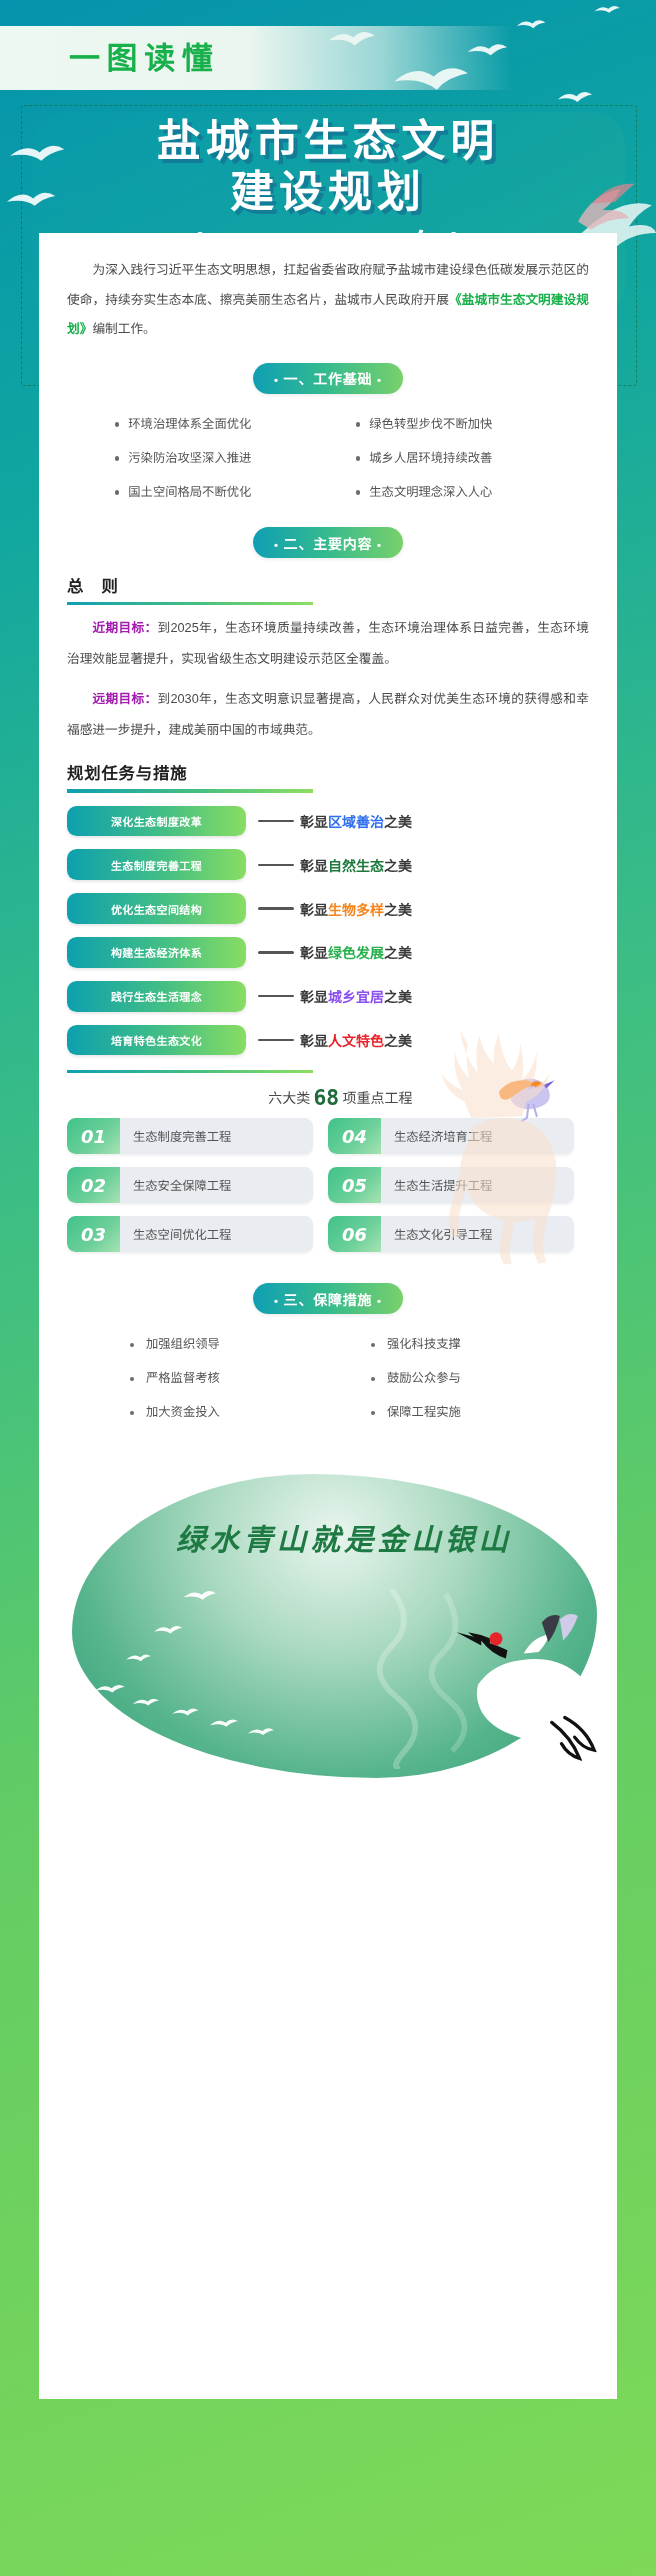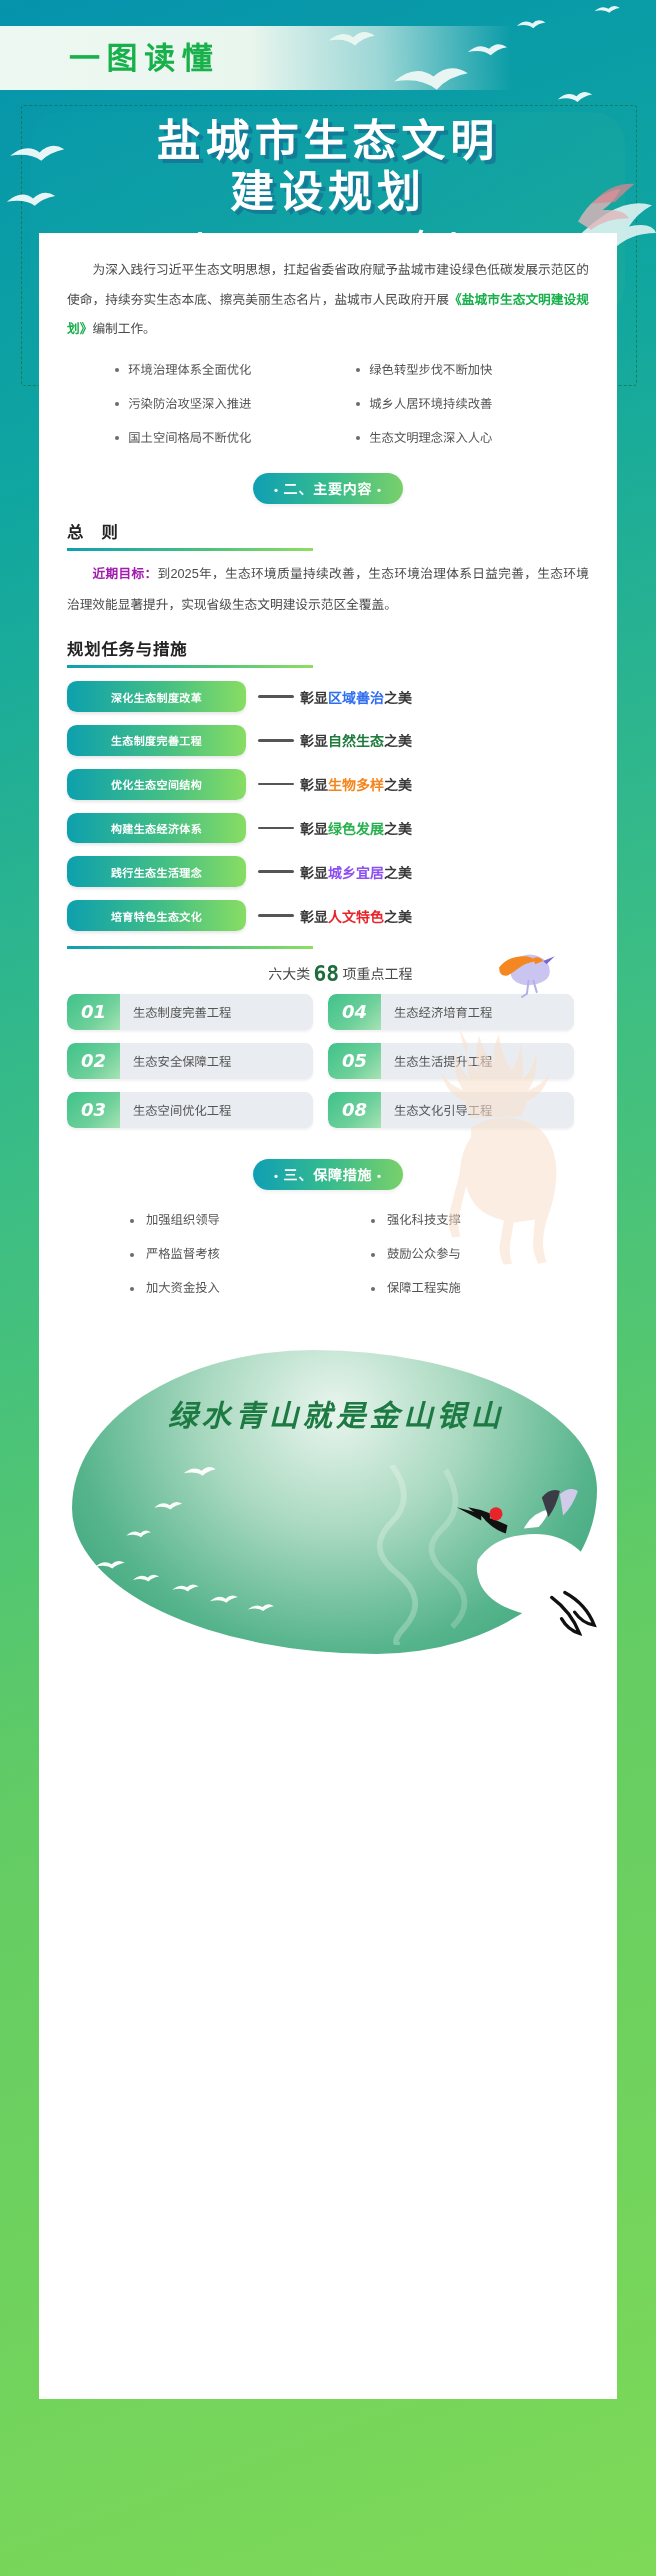--- a/index.html
+++ b/index.html
@@ -169,21 +169,21 @@
   
   .footer-scene{
     position:relative;height:345px;margin:11.5px -28px 0 -28px;overflow:hidden;
   }
   .blob{
     position:absolute;left:33px;top:33px;width:525px;height:304px;
     background:radial-gradient(ellipse at 50% 20%, #e9f5ee 0%, #a9d9c0 35%, #56b48c 70%, #2f9e77 100%);
     border-radius:46% 54% 42% 58% / 52% 46% 54% 48%;
   }
   .slogan{
-    position:absolute;left:8px;top:75px;width:578px;text-align:center;
+    position:absolute;left:16px;top:75px;width:578px;text-align:center;
     font-family:"DejaVu Serif","Liberation Serif",serif;
     font-size:29.5px;font-weight:bold;font-style:italic;color:#1e7a43;
     letter-spacing:4.1px;
   }
   .crane{position:absolute;right:16.4px;bottom:3.3px;width:156px;height:172px;}
   .river{position:absolute;left:246px;top:148px;width:246px;height:180px;opacity:.45;}
 
   .sheet-bottom-pad{height:28px;}
 </style>
 </head>
@@ -237,20 +237,27 @@
 
       <svg class="deer" viewBox="0 0 210 330">
         <g fill="#fbe0cb">
           <path d="M52 10 q6 34 22 52 q-4-26 2-44 q6 22 18 34 q-2-22 6-36 q4 30 16 44 q10-16 10-34 q6 26 2 46 q14-14 18-34 q2 28-10 46 q16-6 26-20 q-6 24-28 34 l-6 18 l-62 2 l-8-20 q-22-10-28-34 q10 14 26 20 q-12-18-10-46q6 20 18 32 q-6-20-2-42z"></path>
           <path d="M66 130 q20-14 46-12 q34 2 48 26 q12 20 10 48 q-2 26-10 46 q-4 10-6 28 q-1 12 4 28 l-10 2 q-8-16-6-32 l2-22 l-26 4 l-4 24 q-2 14 2 26 l-10 1 q-8-14-4-30 l4-24 q-20-4-32-16 q-10-10-14-26 l-8 34 q-3 14 1 28 l-10 1 q-7-16-3-32 l12-46 q2-30 14-44z"></path>
         </g>
       </svg>
 
       <p class="intro"><span>为深入践行习近平生态文明思想，扛起省委省政府赋予盐城市建设绿色低碳发展示范区的使命，持续夯实生态本底、擦亮美丽生态名片，盐城市人民政府开展</span><span class="doc">《盐城市生态文明建设规划》</span><span>编制工作。</span></p>
 
+      <div class="pill-wrap">
+        <span class="pill">
+          <span class="dot">•</span>
+          <span>一、工作基础</span>
+          <span class="dot">•</span>
+        </span>
+      </div>
 
       <ul class="bullets">
         <li>环境治理体系全面优化</li>
         <li>绿色转型步伐不断加快</li>
         <li>污染防治攻坚深入推进</li>
         <li>城乡人居环境持续改善</li>
         <li>国土空间格局不断优化</li>
         <li>生态文明理念深入人心</li>
       </ul>
 
@@ -261,20 +268,21 @@
           <span class="dot">•</span>
         </span>
       </div>
 
       <div class="sec-head">
         <div class="t spaced">总则</div>
         <div class="bar"></div>
       </div>
 
       <p class="goal"><b>近期目标：</b><span>到2025年，生态环境质量持续改善，生态环境治理体系日益完善，生态环境治理效能显著提升，实现省级生态文明建设示范区全覆盖。</span></p>
+      <p class="goal"><b>远期目标：</b><span>到2030年，生态文明意识显著提高，人民群众对优美生态环境的获得感和幸福感进一步提升，建成美丽中国的市域典范。</span></p>
 
       <div class="sec-head">
         <div class="t">规划任务与措施</div>
         <div class="bar"></div>
       </div>
 
       <div class="tasks">
 
         <div class="task-row">
           <div class="task-chip">深化生态制度改革</div>
@@ -355,21 +363,21 @@
           </div>
         </div>
         <div class="proj">
           <div class="proj-inner">
             <div class="proj-num">03</div>
             <div class="proj-label">生态空间优化工程</div>
           </div>
         </div>
         <div class="proj">
           <div class="proj-inner">
-            <div class="proj-num">08</div>
+            <div class="proj-num">06</div>
             <div class="proj-label">生态文化引导工程</div>
           </div>
         </div>
       </div>
 
       <div class="pill-wrap">
         <span class="pill">
           <span class="dot">•</span>
           <span>三、保障措施</span>
           <span class="dot">•</span>

